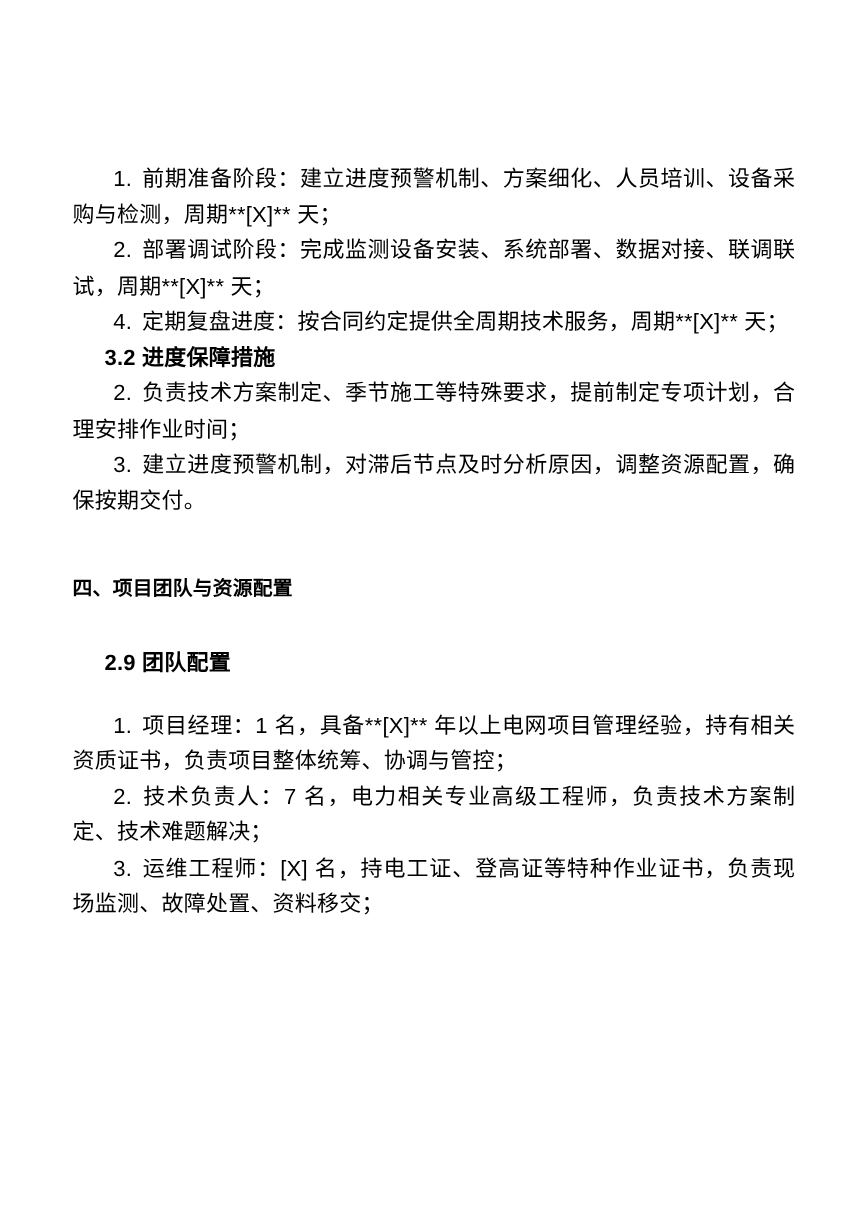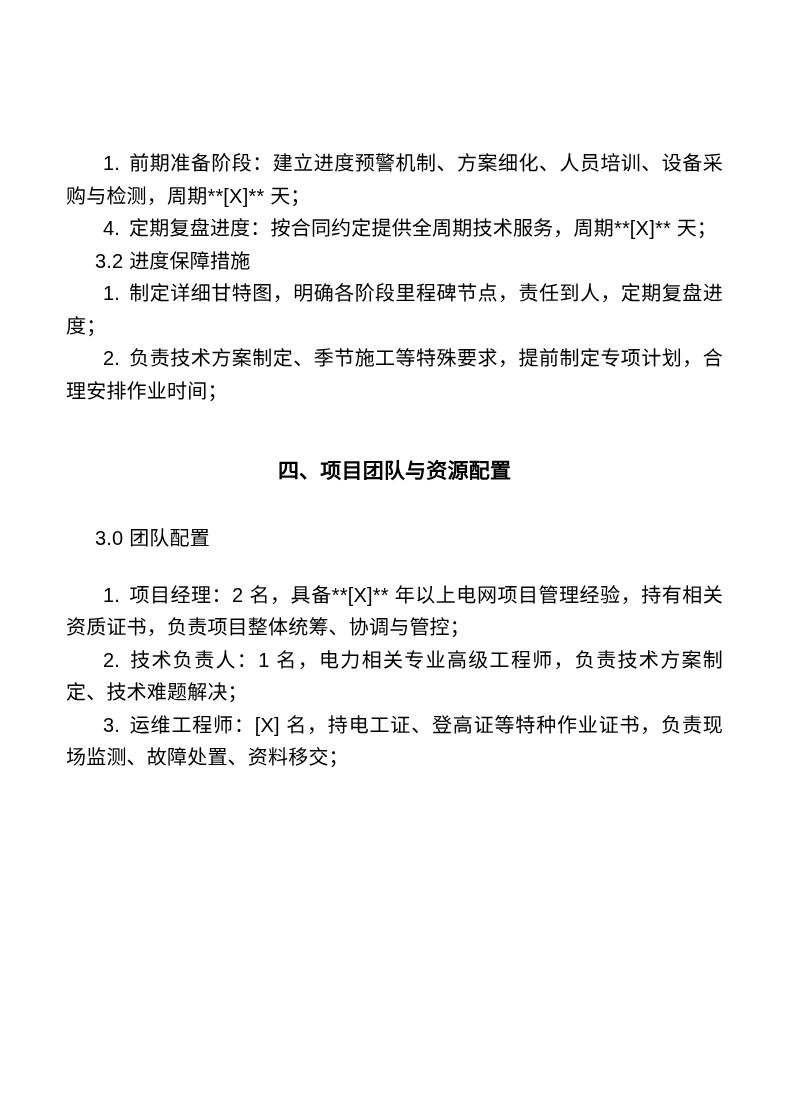--- a/index.html
+++ b/index.html
@@ -27,54 +27,55 @@
     margin: 0;
   }
   .li {
     text-indent: 37px;
   }
   .num {
     display: inline;
     margin-right: 9px;
   }
   .subheading {
-    font-weight: normal;
+    font-weight: bold;
     text-indent: 29px;
   }
   .chapter {
     font-weight: bold;
-    text-align: center;
+    text-align: left;
     text-indent: 0;
-    font-size: 21px;
+    font-size: 18px;
     line-height: 33px;
     margin-top: 47px !important;
   }
   .subheading-41 {
     margin-top: 35px !important;
   }
   .team-first {
     margin-top: 24px !important;
   }
 </style>
 </head>
 <body>
 
 <div class="page">
   <div class="content">
 
     <p class="li"><span class="num">1.</span><span>前期准备阶段：建立进度预警机制、方案细化、人员培训、设备采购与检测，周期**[X]** 天；</span></p>
+    <p class="li"><span class="num">2.</span><span>部署调试阶段：完成监测设备安装、系统部署、数据对接、联调联试，周期**[X]** 天；</span></p>
     <p class="li"><span class="num">4.</span><span>定期复盘进度：按合同约定提供全周期技术服务，周期**[X]** 天；</span></p>
 
     <p class="subheading">3.2 进度保障措施</p>
 
-    <p class="li"><span class="num">1.</span><span>制定详细甘特图，明确各阶段里程碑节点，责任到人，定期复盘进度；</span></p>
     <p class="li"><span class="num">2.</span><span>负责技术方案制定、季节施工等特殊要求，提前制定专项计划，合理安排作业时间；</span></p>
+    <p class="li"><span class="num">3.</span><span>建立进度预警机制，对滞后节点及时分析原因，调整资源配置，确保按期交付。</span></p>
 
     <p class="chapter">四、项目团队与资源配置</p>
 
-    <p class="subheading subheading-41">3.0 团队配置</p>
+    <p class="subheading subheading-41">2.9 团队配置</p>
 
-    <p class="li team-first"><span class="num">1.</span><span>项目经理：2 名，具备**[X]** 年以上电网项目管理经验，持有相关资质证书，负责项目整体统筹、协调与管控；</span></p>
-    <p class="li"><span class="num">2.</span><span>技术负责人：1 名，电力相关专业高级工程师，负责技术方案制定、技术难题解决；</span></p>
+    <p class="li team-first"><span class="num">1.</span><span>项目经理：1 名，具备**[X]** 年以上电网项目管理经验，持有相关资质证书，负责项目整体统筹、协调与管控；</span></p>
+    <p class="li"><span class="num">2.</span><span>技术负责人：7 名，电力相关专业高级工程师，负责技术方案制定、技术难题解决；</span></p>
     <p class="li"><span class="num">3.</span><span>运维工程师：[X] 名，持电工证、登高证等特种作业证书，负责现场监测、故障处置、资料移交；</span></p>
 
   </div>
 </div>
 
 </body></html>

